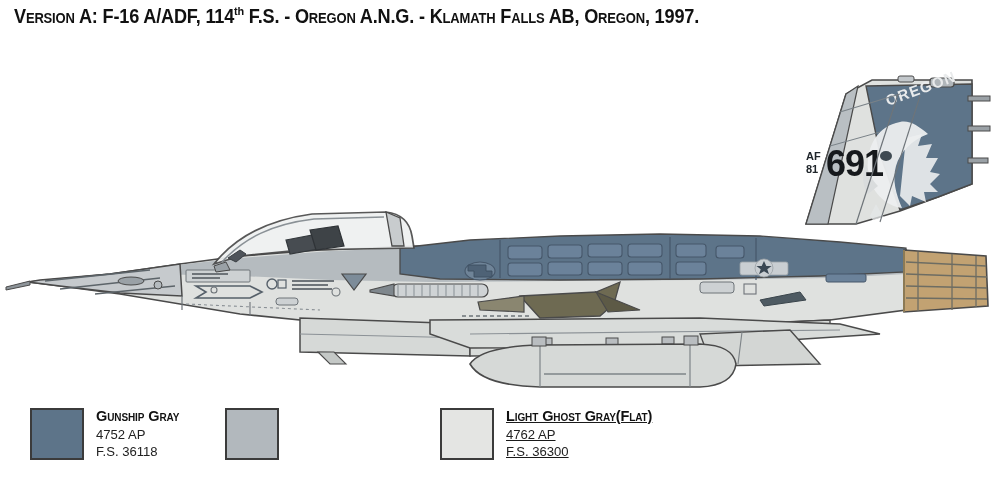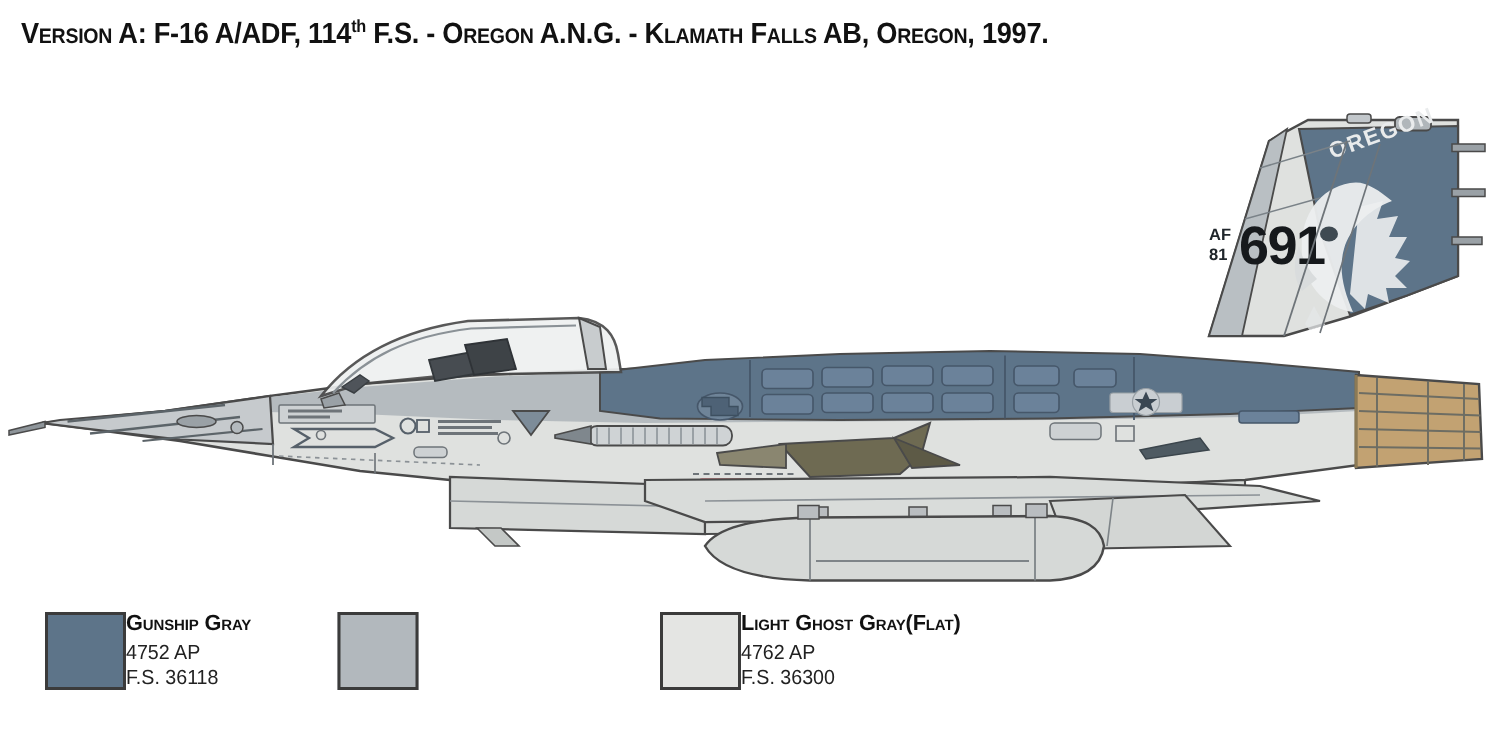--- a/index.html
+++ b/index.html
@@ -17,21 +17,21 @@
   }
 
   
   #title-bar {
     position: absolute;
     left: 14px;
     top: 4px;
     width: 960px;
     height: 30px;
     display: flex;
-    align-items: flex-end;
+    align-items: flex-start;
   }
   #version-title {
     font-family: "Liberation Sans", sans-serif;
     font-weight: bold;
     font-size: 19.5px;
     font-variant: small-caps;
     letter-spacing: -0.2px;
     transform: scaleX(0.93);
     transform-origin: left center;
     white-space: nowrap;
@@ -67,30 +67,31 @@
     display: flex;
     align-items: flex-start;
   }
   .legend-entry {
     display: flex;
     align-items: flex-start;
     margin-right: 0;
   }
   .legend-entry.e0 { width: 195px; }
   .legend-entry.e1 { width: 215px; }
-  .legend-entry.e2 { width: 260px; }
+  .legend-entry.e2 { width: 260px; text-decoration: underline; }
 
   .swatch {
     width: 54px;
     height: 52px;
     border: 2px solid #3b3b3b;
     box-sizing: border-box;
     flex: 0 0 auto;
   }
   .legend-text {
+    margin-left: 12px;
     padding-top: 1px;
     line-height: 1.08;
   }
   .legend-name {
     font-weight: bold;
     font-size: 14.5px;
     font-variant: small-caps;
     letter-spacing: -0.1px;
     white-space: nowrap;
     color: #111111;

